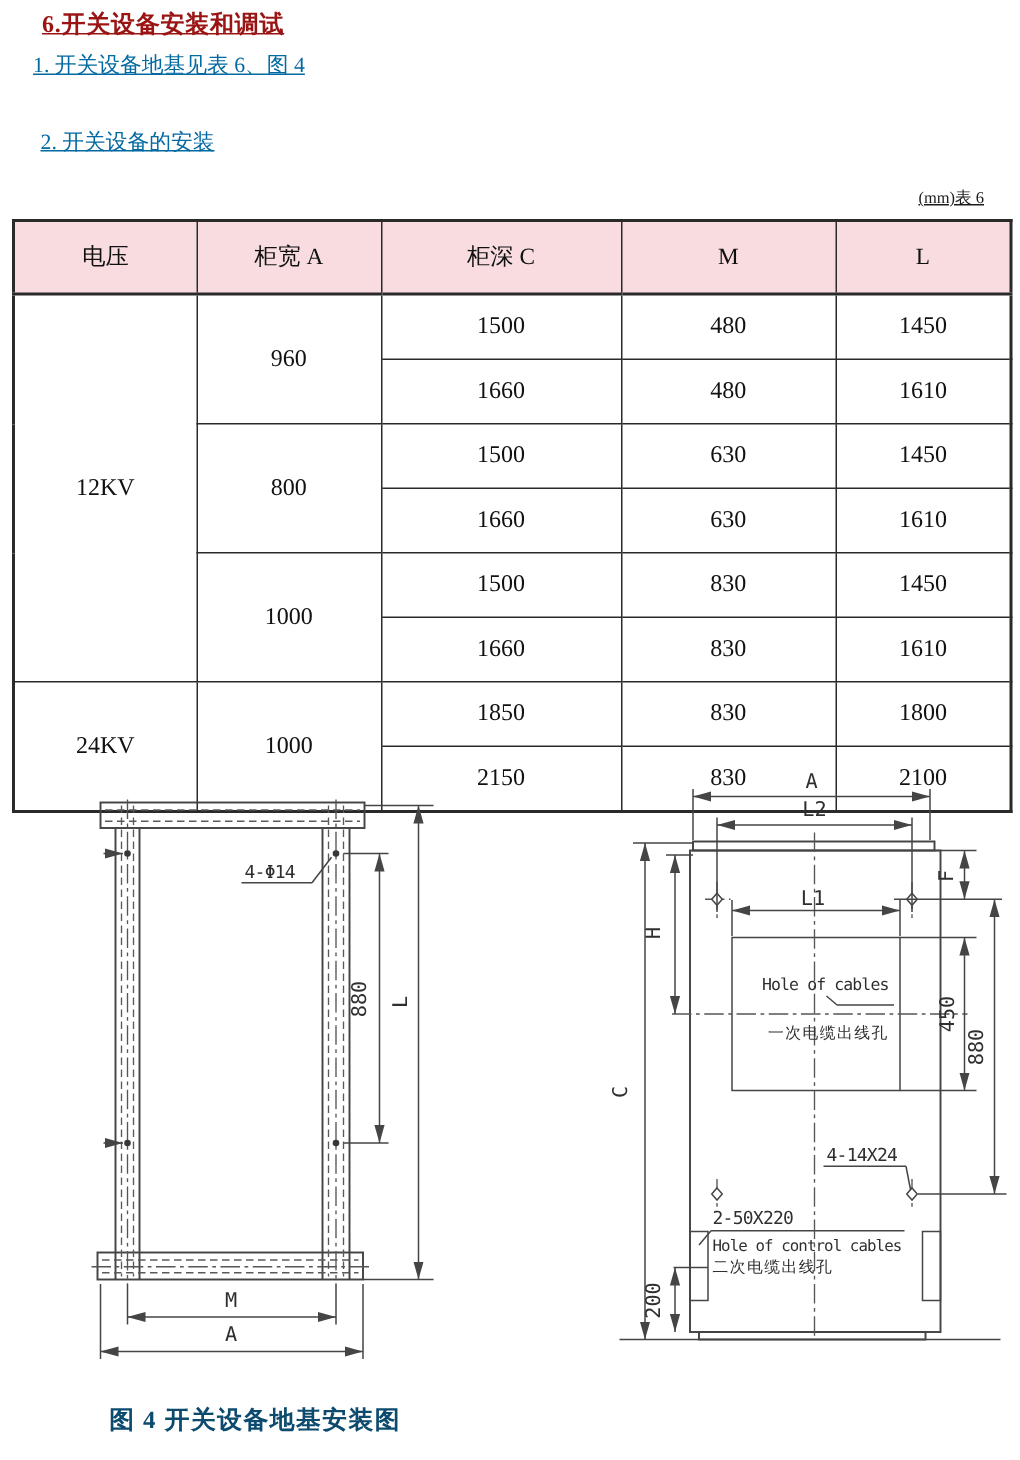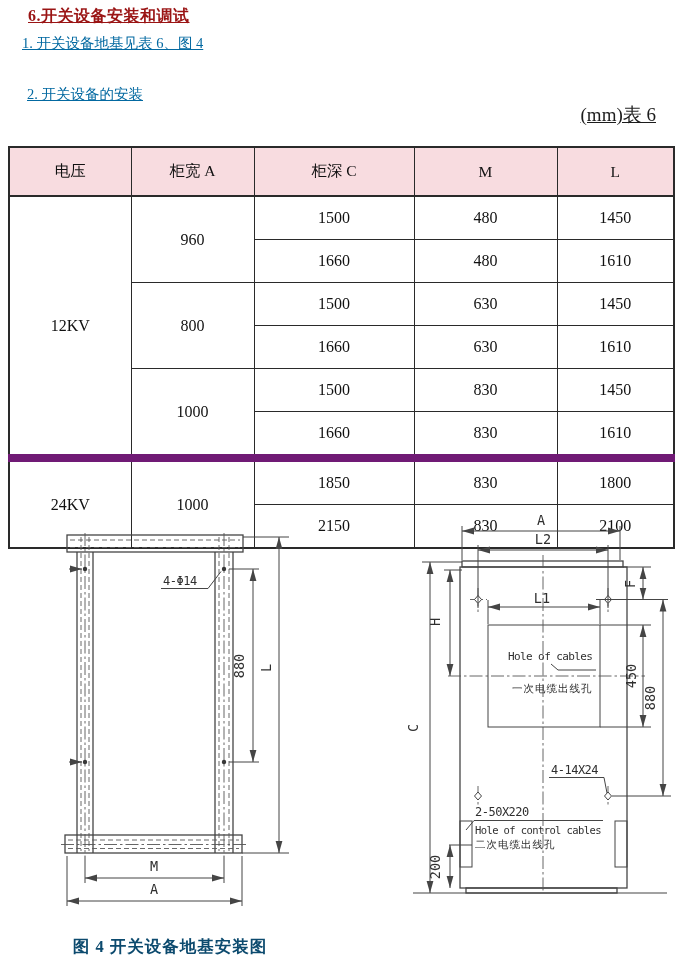--- a/index.html
+++ b/index.html
@@ -4,30 +4,30 @@
 <style>
   html,body{margin:0;padding:0;background:#ffffff;}
   #page{position:relative;width:680px;height:973px;background:#ffffff;overflow:hidden;
         font-family:"Liberation Serif",serif;color:#1c1c1c;}
   .abs{position:absolute;text-decoration:underline;}
   .title{left:28px;top:6px;font-size:16px;font-weight:bold;color:#9a1414;letter-spacing:.5px;}
   .tline{font-size:14.5px;color:#0369a1;}
   .l1{left:22px;top:34px;}
   .l2{left:27px;top:60px;margin-top:25px;}
   .l3{left:27px;top:86px;}
-  .unit{right:24px;top:102px;font-size:19px;}
+  .unit{right:24px;top:124px;font-size:11px;}
   
   table.spec{position:absolute;left:8px;top:146px;width:665px;border-collapse:collapse;
              border:2px solid #2a2a2a;table-layout:fixed;}
   table.spec th,table.spec td{border:1px solid #2a2a2a;text-align:center;vertical-align:middle;
              font-family:"Liberation Serif",serif;font-size:16px;color:#111;padding:12px;}
   table.spec thead tr{height:49px;}
   table.spec thead th{background:#f8dce0;font-weight:normal;font-size:15.5px;border-bottom:2px solid #2a2a2a;}
   table.spec tbody tr{height:33px;}
-  table.spec .sep{border-top:8px solid #701a75;}
+  table.spec .sep{border-top:1px solid #701a75;}
   
   .figsvg{position:absolute;}
   .caption{position:absolute;width:280px;text-align:center;font-size:16.5px;font-weight:bold;
            letter-spacing:1px;color:#0c4a6e;}
   .cap4{left:30px;top:936px;}
   .cap5{left:400px;top:936px;}
   svg text{fill:#2f2f2f;}
   .cad{font-family:"DejaVu Sans Mono",monospace;font-size:12px;letter-spacing:-0.5px;}
   .cadBig{font-family:"DejaVu Sans Mono",monospace;font-size:13.5px;}
   .cadSmall{font-family:"DejaVu Sans Mono",monospace;font-size:11px;letter-spacing:-0.6px;}

